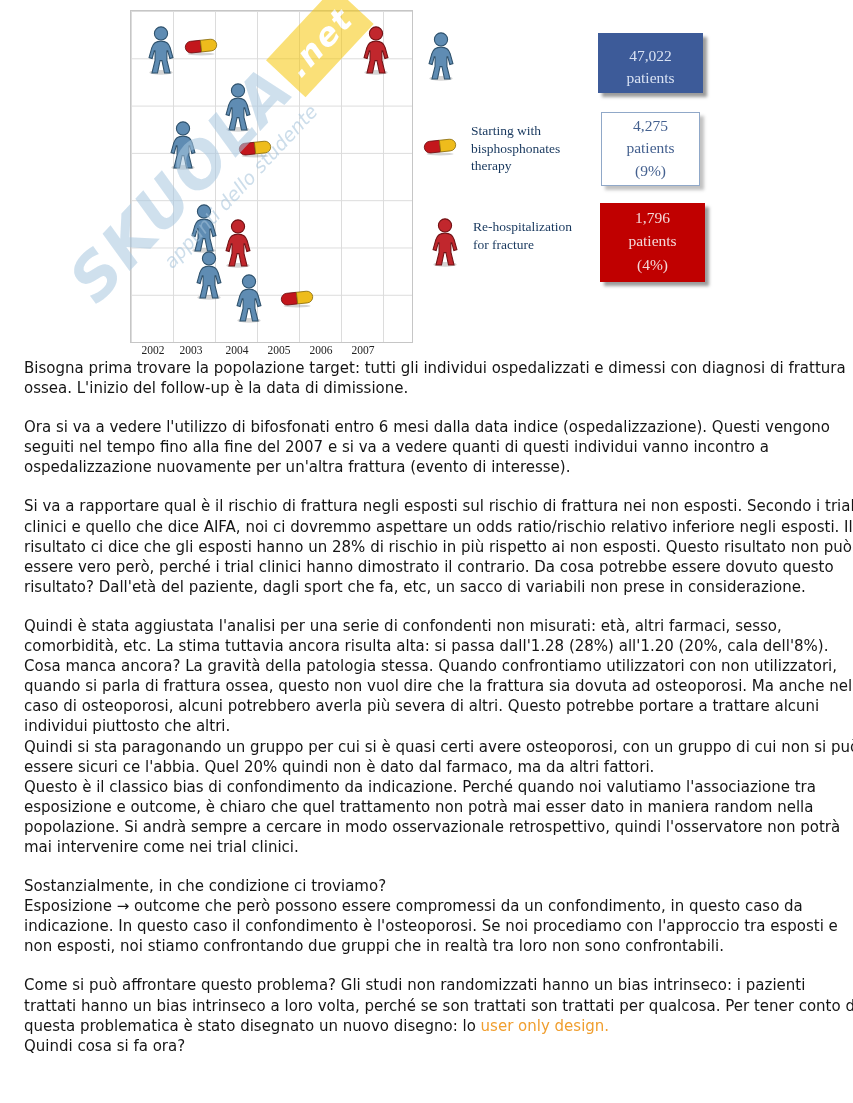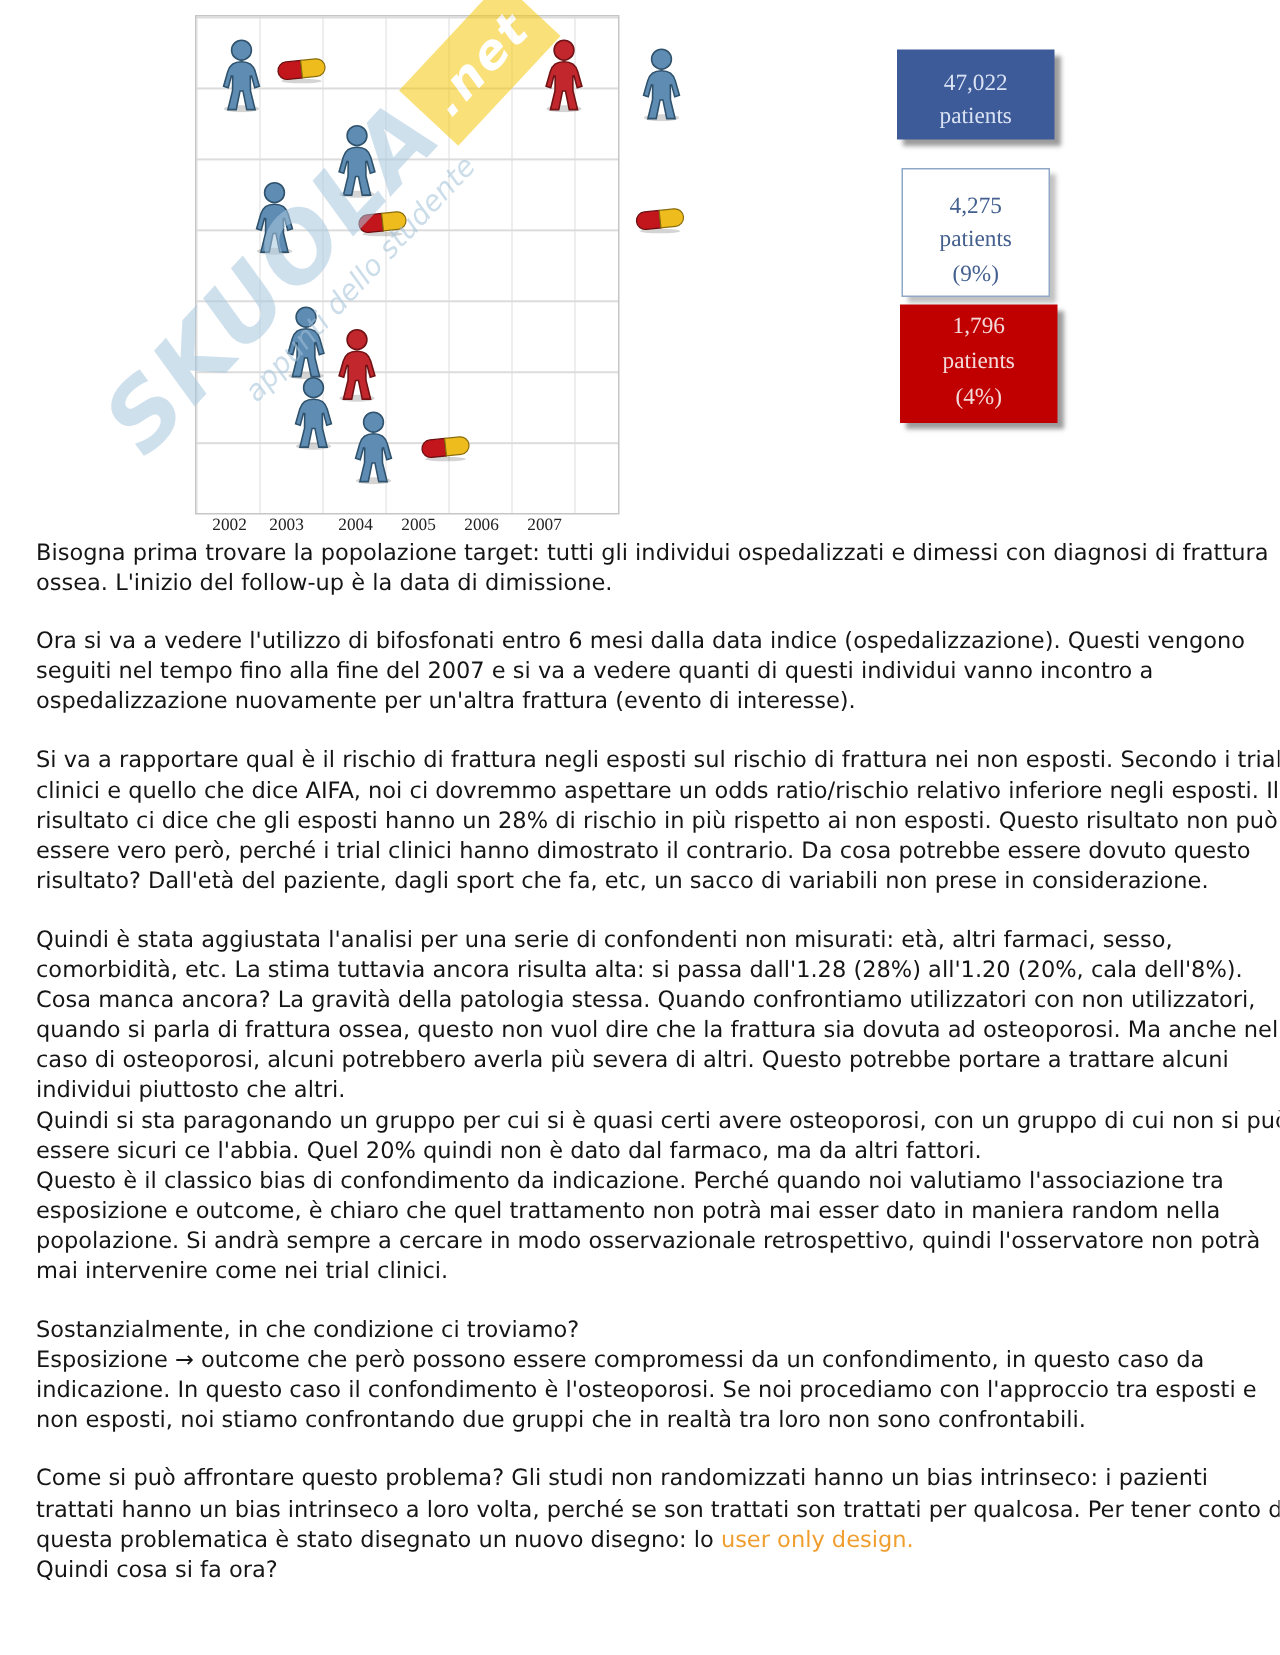--- a/index.html
+++ b/index.html
@@ -79,21 +79,21 @@
   }
   .box-blue {
     left:598px; top:33px; width:105px; height:48px;
     background:#3d5b99; color:#d9e2f3;
     font-size:15.5px; line-height:1.45; padding-top:12px;
     box-shadow:4px 4px 3px rgba(90,90,90,0.6);
   }
   .box-white {
     left:601px; top:112px; width:97px; height:70px;
     background:#ffffff; border:1px solid #90a8c8;
-    color:#44608f; font-size:15.5px; line-height:1.45; padding-top:14px;
+    color:#44608f; font-size:15.5px; line-height:1.45; padding-top:2px;
     box-shadow:4px 4px 3px rgba(120,120,120,0.45);
   }
   .box-red {
     left:600px; top:203px; width:105px; height:76px;
     background:#c00000; color:#f3d9d9;
     font-size:15.5px; line-height:1.5; padding-top:3px;
     box-shadow:4px 4px 3px rgba(90,90,90,0.6);
   }
 
   
@@ -222,20 +222,31 @@
   <div class="legend-item li-2">
     <span class="legend-icon">
         <svg viewBox="0 0 40 20" width="36" height="18">
           <ellipse class="pshadow" cx="20" cy="17.8" rx="15" ry="1.7"></ellipse>
           <g transform="rotate(-6 20 9)">
             <path d="M9 2.5 H20 V15.5 H9 A6.5 6.5 0 0 1 9 2.5 Z" fill="#c3161c" stroke="#6b0e10" stroke-width="0.9"></path>
             <path d="M20 2.5 H31 A6.5 6.5 0 0 1 31 15.5 H20 Z" fill="#eebc1c" stroke="#8a6d0d" stroke-width="0.9"></path>
           </g>
         </svg>
       </span>
+    <span class="legend-label">Starting with bisphosphonates therapy</span>
+  </div>
+  <div class="legend-item li-3">
+    <span class="legend-icon">
+        <svg class="person-red" viewBox="0 0 28 46" width="30" height="49">
+          <ellipse class="pshadow" cx="14" cy="43.6" rx="11" ry="2.2"></ellipse>
+          <circle class="pbody" cx="14" cy="7" r="6.2"></circle>
+          <path class="pbody" d="M14 14.2 C9.4 14.2 6.4 16.8 5.4 20.4 L2.8 29.6 5.7 30.5 7.7 23.1 8.5 23.3 8.4 32.3 5.5 44.2 10.7 44.2 13.1 32.5 14.9 32.5 17.3 44.2 22.5 44.2 19.6 32.3 19.5 23.3 20.3 23.1 22.3 30.5 25.2 29.6 22.6 20.4 C21.6 16.8 18.6 14.2 14 14.2 Z"></path>
+        </svg>
+      </span>
+    <span class="legend-label">Re-hospitalization for fracture</span>
   </div>
 
   <div class="stat-box box-blue">
     <div>47,022</div>
     <div>patients</div>
   </div>
   <div class="stat-box box-white">
     <div>4,275</div>
     <div>patients</div>
     <div>(9%)</div>

